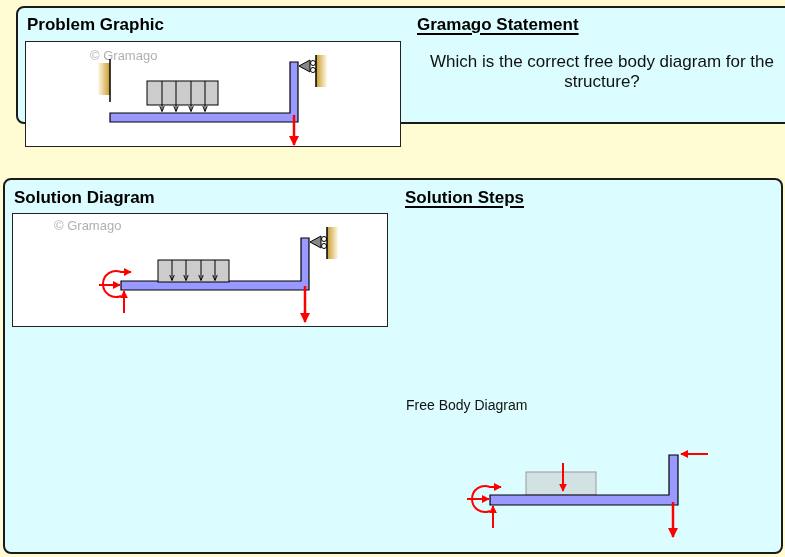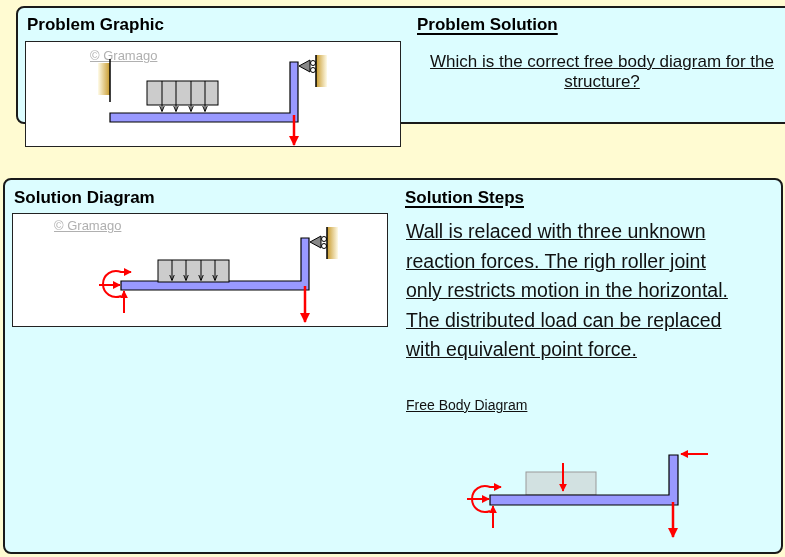--- a/index.html
+++ b/index.html
@@ -3,21 +3,21 @@
 <meta charset="utf-8">
 <style>
   html,body{margin:0;padding:0;}
   body{width:785px;height:557px;background:#fffbd2;position:relative;overflow:hidden;font-family:"Liberation Sans",sans-serif;}
   .panel{position:absolute;background:#dcfdff;border:2px solid #1a1a1a;border-radius:8px;box-sizing:border-box;}
   #p1{left:16px;top:6px;width:780px;height:118px;}
   #p2{left:3px;top:178px;width:780px;height:376px;}
   .hdr{position:absolute;font-weight:bold;font-size:17px;color:#000;}
   .ul{text-decoration:underline;text-decoration-thickness:2px;text-underline-offset:3px;}
   .gbox{position:absolute;background:#fff;border:1px solid #222;}
-  .txt{position:absolute;color:#111;text-decoration:underline;}
+  .txt{position:absolute;color:#111;}
   svg{position:absolute;left:0;top:0;overflow:visible;}
 </style>
 </head>
 <body>
 
 <svg width="0" height="0">
   <defs>
     <linearGradient id="wallL" x1="0" x2="1" y1="0" y2="0">
       <stop offset="0" stop-color="#fffbe8"></stop>
       <stop offset="1" stop-color="#c89a2c"></stop>
@@ -51,21 +51,21 @@
         <line x1="179" y1="39" x2="179" y2="69" marker-end="url(#ahs)"></line>
       </g>
       <polygon points="273,24 284,18 284,30" fill="#888" stroke="#000" stroke-width="1"></polygon>
       <circle cx="287" cy="21" r="2.5" fill="#fff" stroke="#000" stroke-width="1"></circle>
       <circle cx="287" cy="28" r="2.5" fill="#fff" stroke="#000" stroke-width="1"></circle>
       <rect x="290" y="13" width="11" height="32" fill="url(#wallR)"></rect>
       <line x1="290" y1="13" x2="290" y2="45" stroke="#000" stroke-width="1.5"></line>
       <line x1="268" y1="73" x2="268" y2="103" stroke="#ff0000" stroke-width="2.5" marker-end="url(#ah)"></line>
     </svg>
   </div>
-  <div class="hdr ul" style="left:399px;top:7px;">Problem Solution</div>
+  <div class="hdr ul" style="left:399px;top:7px;">Gramago Statement</div>
   <div class="txt" style="left:404px;top:44px;width:360px;font-size:17px;line-height:20px;text-align:center;">Which is the correct free body diagram for the structure?</div>
 </div>
 
 <div class="panel" id="p2">
   <div class="hdr" style="left:9px;top:8px;">Solution Diagram</div>
   <div class="gbox" style="left:7px;top:33px;width:374px;height:112px;">
     <div class="txt" style="left:41px;top:4px;font-size:13px;color:#b0b0b0;">© Gramago</div>
     <svg width="374" height="112">
       <path d="M108,67 L288,67 L288,24 L296,24 L296,76 L108,76 Z" fill="#9999ff" stroke="#000" stroke-width="1.2"></path>
       <rect x="145" y="46" width="71" height="22" fill="#cccccc" stroke="#000" stroke-width="1"></rect>
@@ -81,27 +81,20 @@
       <rect x="314" y="13" width="11" height="32" fill="url(#wallR)"></rect>
       <line x1="314" y1="13" x2="314" y2="45" stroke="#000" stroke-width="1.5"></line>
       <line x1="292" y1="72" x2="292" y2="108" stroke="#ff0000" stroke-width="2.5" marker-end="url(#ah)"></line>
       <path d="M108,82 A13,13 0 1 1 108,58 L118,58" fill="none" stroke="#ff0000" stroke-width="2" marker-end="url(#ah)"></path>
       <line x1="86" y1="71" x2="107" y2="71" stroke="#ff0000" stroke-width="2" marker-end="url(#ah)"></line>
       <line x1="111" y1="99" x2="111" y2="77" stroke="#ff0000" stroke-width="2" marker-end="url(#ah)"></line>
     </svg>
   </div>
 
   <div class="hdr ul" style="left:400px;top:8px;">Solution Steps</div>
-  <div class="txt" style="left:401px;top:37px;font-size:19.5px;line-height:29.5px;">
-    <div>Wall is relaced with three unknown</div>
-    <div>reaction forces. The righ roller joint</div>
-    <div>only restricts motion in the horizontal.</div>
-    <div>The distributed load can be replaced</div>
-    <div>with equivalent point force.</div>
-  </div>
   <div class="txt" style="left:401px;top:217px;font-size:14px;">Free Body Diagram</div>
 
   <svg width="780" height="376">
     <rect x="521" y="292" width="70" height="23" fill="#d2e1e1" stroke="#999" stroke-width="1"></rect>
     <line x1="558" y1="283" x2="558" y2="311" stroke="#ff0000" stroke-width="2" marker-end="url(#ah)"></line>
     <path d="M485,315 L664,315 L664,275 L673,275 L673,325 L485,325 Z" fill="#9999ff" stroke="#000" stroke-width="1.2"></path>
     <line x1="703" y1="274" x2="676" y2="274" stroke="#ff0000" stroke-width="2" marker-end="url(#ah)"></line>
     <line x1="668" y1="322" x2="668" y2="357" stroke="#ff0000" stroke-width="2.5" marker-end="url(#ah)"></line>
     <path d="M485,331 A13,13 0 1 1 485,307 L496,307" fill="none" stroke="#ff0000" stroke-width="2" marker-end="url(#ah)"></path>
     <line x1="462" y1="319" x2="484" y2="319" stroke="#ff0000" stroke-width="2" marker-end="url(#ah)"></line>

